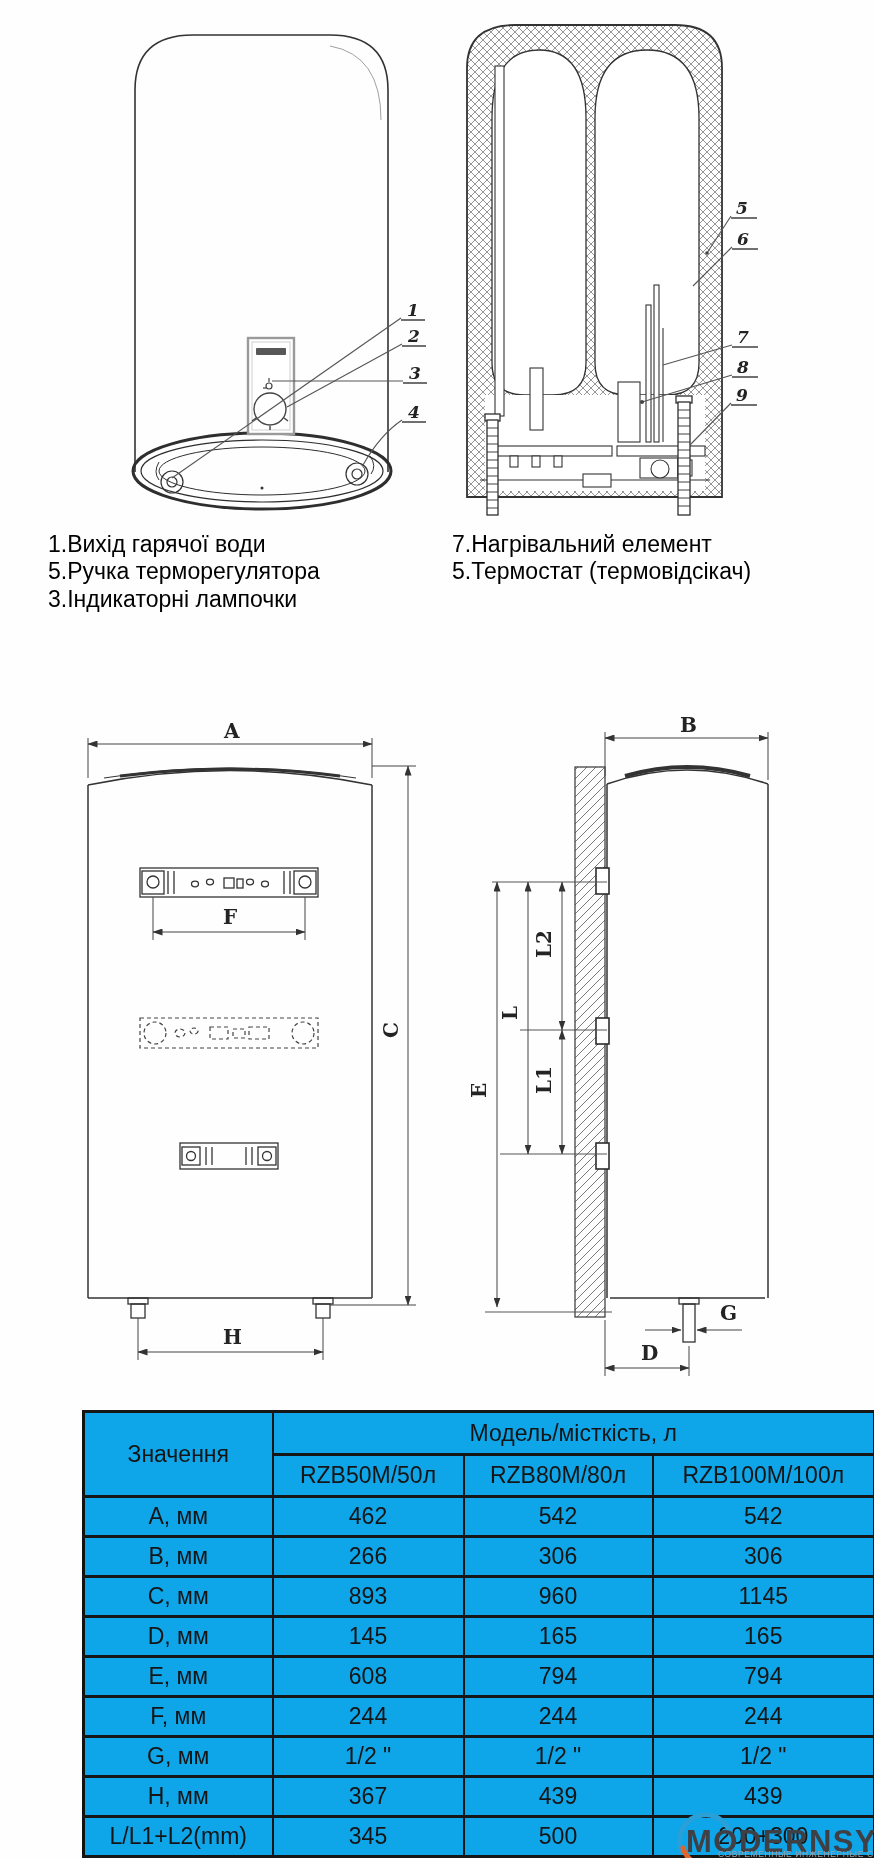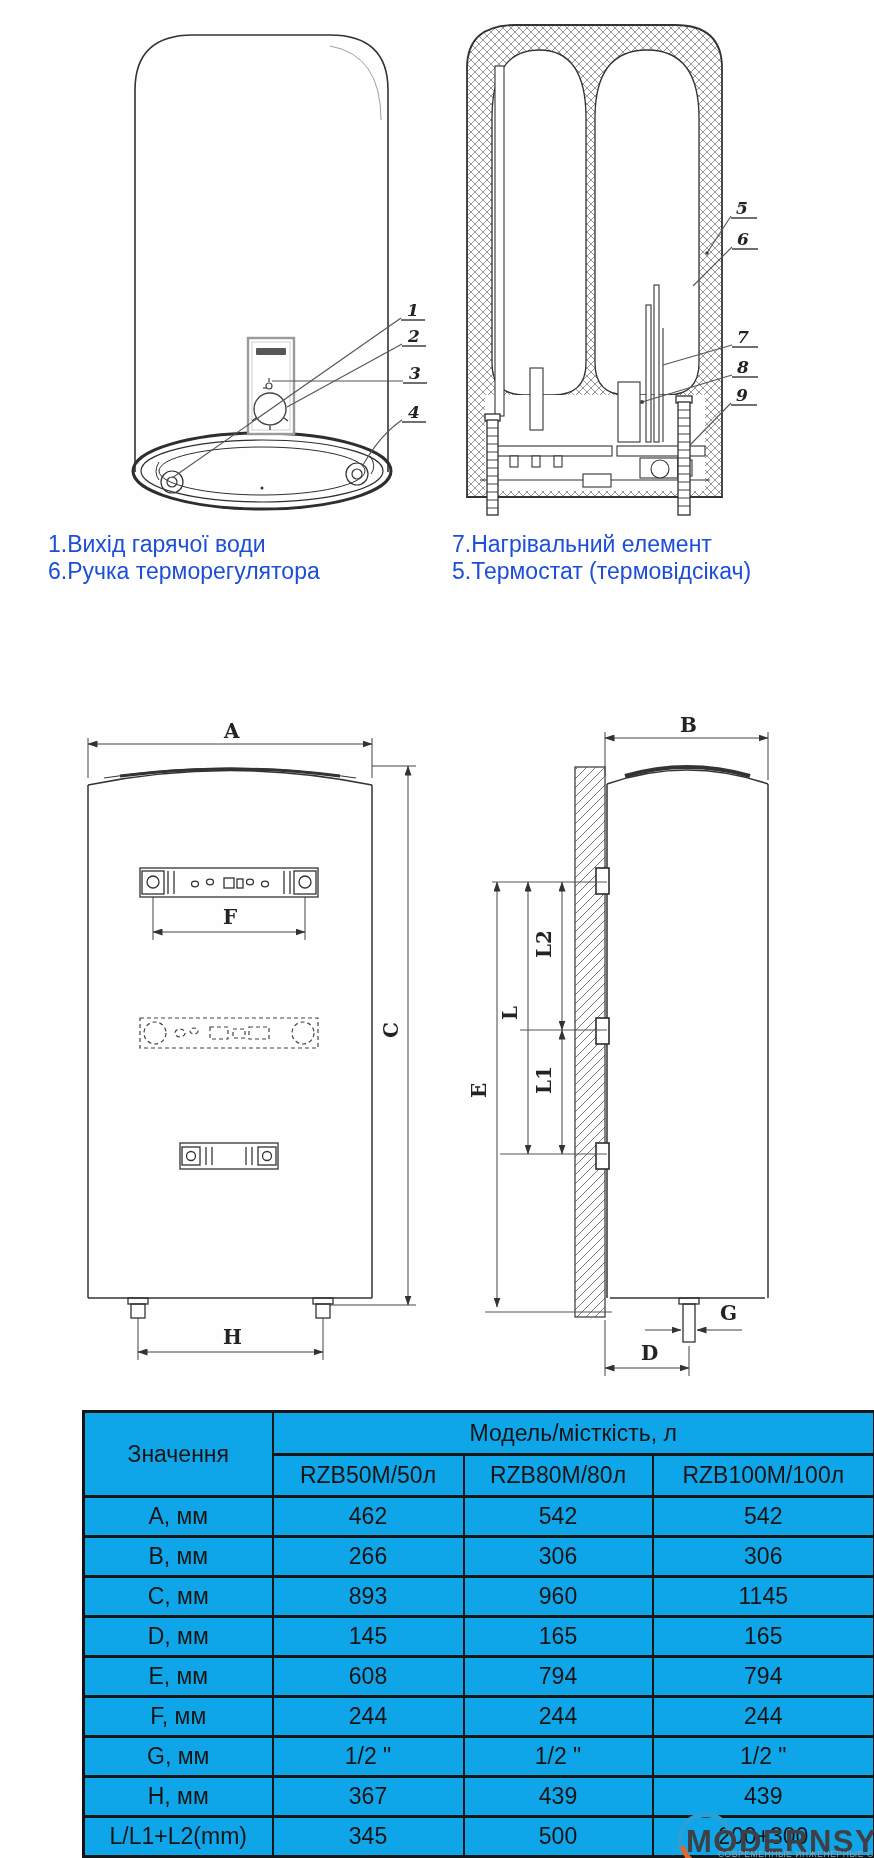--- a/index.html
+++ b/index.html
@@ -4,21 +4,21 @@
 <style>
   html,body{margin:0;padding:0;background:#ffffff;}
   .page{position:relative;width:874px;height:1858px;background:#fefefe;overflow:hidden;
         font-family:"Liberation Sans", sans-serif;color:#1d1d1d;}
   .abs{position:absolute;}
   svg{display:block;}
   svg text{font-family:"DejaVu Serif", serif;font-weight:bold;fill:#232323;}
   .callout{font-size:17px;font-style:italic;}
   .dimlabel{font-size:20px;}
   
-  .legend{position:absolute;font-size:23px;line-height:27.4px;color:#1d4ed8;letter-spacing:0;}
+  .legend{position:absolute;font-size:23px;line-height:27.4px;color:#000000;letter-spacing:0;}
   .legend div{white-space:nowrap;}
   
   table.spec{border-collapse:collapse;table-layout:fixed;width:791px;background:#0ea5e9;margin-left:34px;}
   table.spec td{border:2px solid #161616;border-top-width:3px;border-bottom-width:3px;
       text-align:center;vertical-align:middle;font-size:23px;color:#151515;padding:0;}
   table.spec{border:3px solid #111;}
   tr.h1 td{height:40px;}
   tr.h2 td{height:39px;}
   tr.dr td{height:37px;}
   
@@ -140,21 +140,22 @@
     </g>
     <text class="callout" x="301" y="206">5</text>
     <text class="callout" x="302" y="237">6</text>
     <text class="callout" x="302" y="335">7</text>
     <text class="callout" x="302" y="365">8</text>
     <text class="callout" x="301" y="393">9</text>
   </svg>
 
   <div class="legend" style="left:48px;top:531px">
     <div>1.Вихід гарячої води</div>
-    <div>6.Ручка терморегулятора</div>
+    <div>5.Ручка терморегулятора</div>
+    <div>3.Індикаторні лампочки</div>
   </div>
   <div class="legend" style="left:452px;top:531px">
     <div>7.Нагрівальний елемент</div>
     <div>5.Термостат (термовідсікач)</div>
   </div>
 
   <svg class="abs" style="left:60px;top:700px" width="370" height="680" viewBox="0 0 370 680">
     <defs>
       <marker id="arF" viewBox="0 0 10 7" markerWidth="10" markerHeight="7" refX="9.5" refY="3.5" orient="auto-start-reverse">
           <path d="M0,0 L10,3.5 L0,7 Z" fill="#333"></path>

